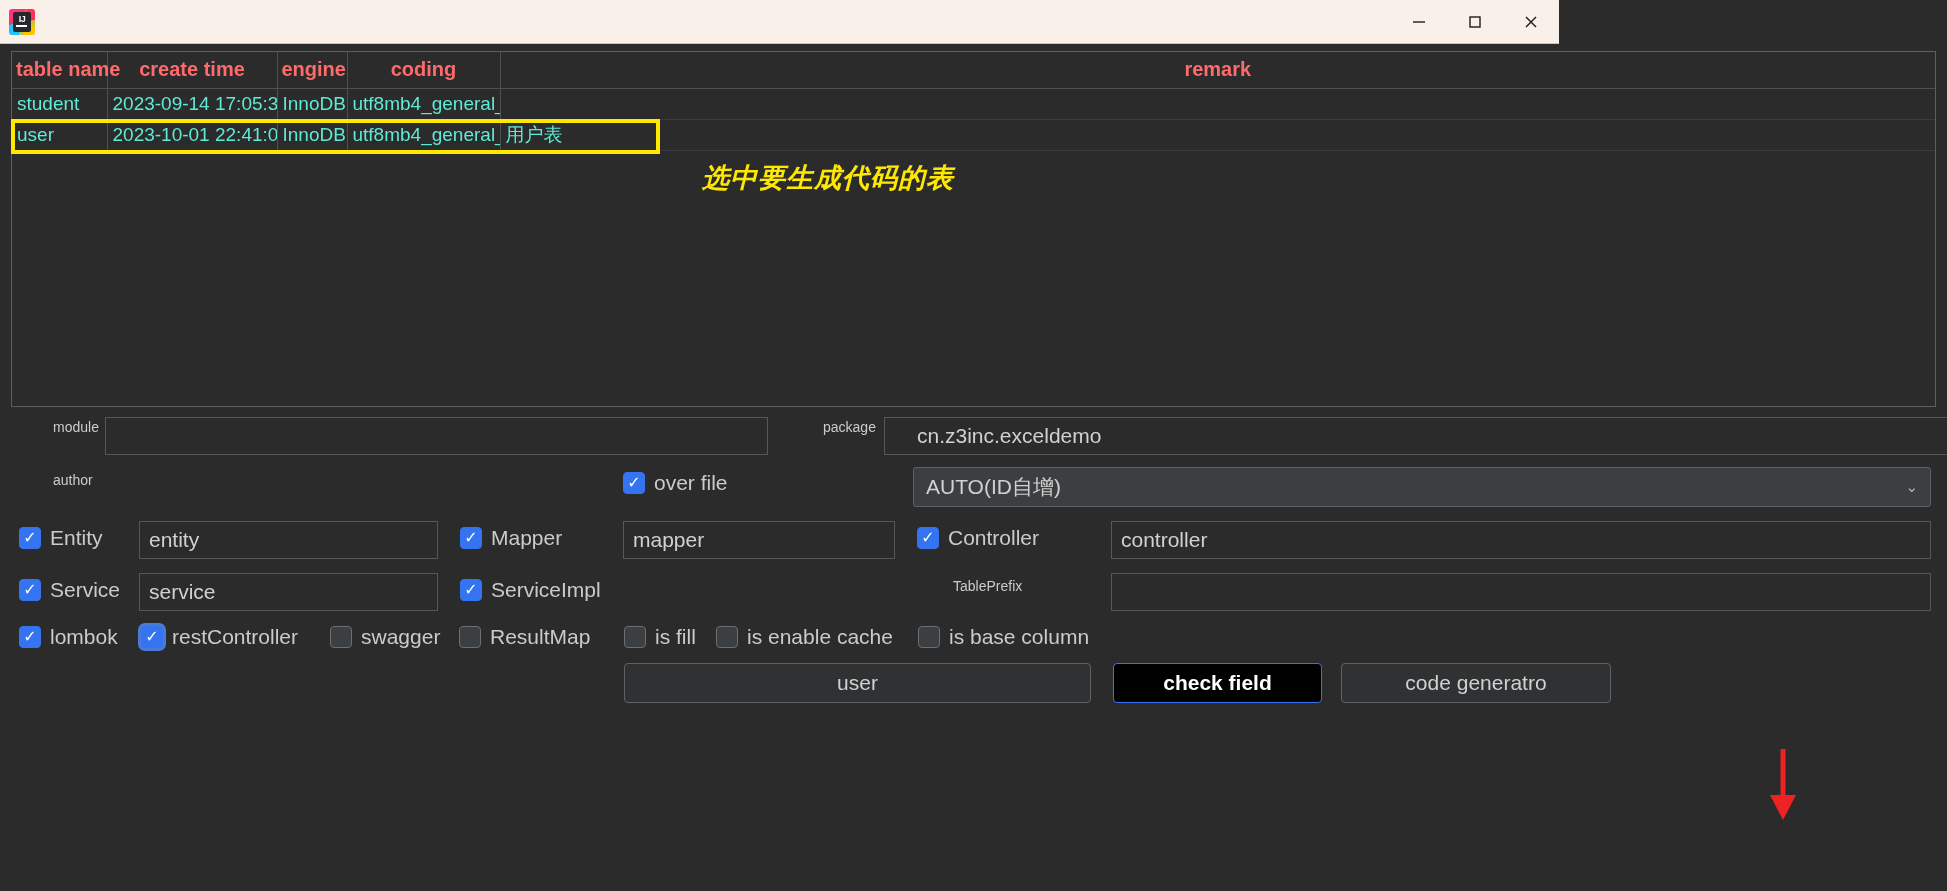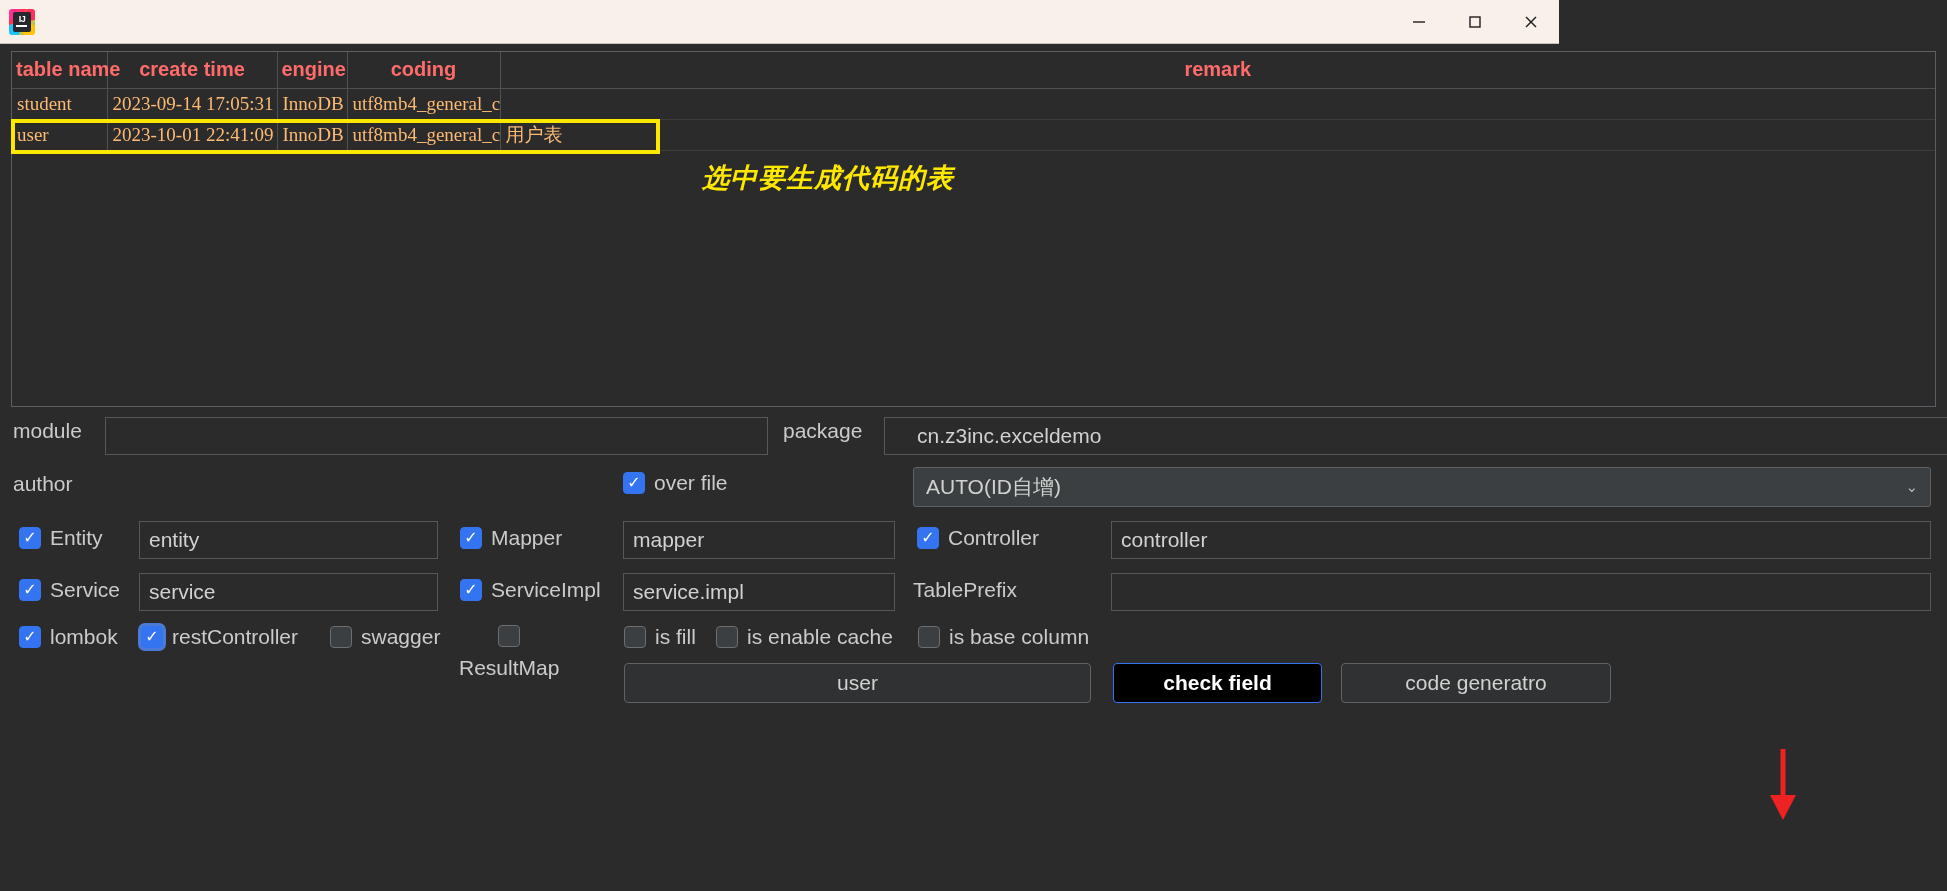--- a/index.html
+++ b/index.html
@@ -66,26 +66,26 @@
     border-right: 1px solid #4e5052;
     border-bottom: 1px solid #4e5052;
     background: #2b2b2b;
     text-align: center;
     padding: 0 4px;
     white-space: nowrap;
   }
   table.db-table th:last-child { border-right: none; }
   table.db-table td {
     height: 31px;
-    color: #fdba74;
+    color: #5eead4;
     font-size: 19px;
     border-right: 1px solid #4e5052;
     border-bottom: 1px solid #3b3d3f;
     padding: 0 5px;
-    white-space: nowrap; overflow: hidden; font-family: Liberation Serif, serif;
+    white-space: nowrap; overflow: hidden;
   }
   table.db-table td:last-child { border-right: none; }
   .col-name  { width: 95px; }
   .col-time  { width: 170px; }
   .col-engine{ width: 70px; }
   .col-coding{ width: 153px; }
   .col-remark{ width: auto; }
   td.cell-remark { color: #a9aca9; }
 
   
@@ -100,21 +100,21 @@
     font-weight: bold; font-style: italic;
     letter-spacing: 1px; white-space: nowrap;
   }
 
   
   #form {
     position: absolute; left: 0; top: 407px; width: 1947px; height: 484px;
     background: #2b2b2b;
   }
   .lbl {
-    color: #c9ccc9; font-size: 21px; white-space: nowrap;
+    color: #c9ccc9; font-size: 14px; white-space: nowrap; margin-left: 40px;
   }
   .txtbox {
     background: #2b2b2b;
     border: 1px solid #555859;
     color: #cfd2cf;
     font-size: 21px;
     padding: 0 9px;
     display: flex; align-items: center;
     height: 38px;
     white-space: nowrap; overflow: hidden;
@@ -268,38 +268,37 @@
   <div class="cbrow" style="position:absolute;left:19px;top:171px;">
     <span class="cb checked"></span>
     <span class="cblabel">Service</span>
   </div>
   <div class="txtbox" style="position:absolute;left:139px;top:166px;width:299px;">service</div>
 
   <div class="cbrow" style="position:absolute;left:460px;top:171px;">
     <span class="cb checked"></span>
     <span class="cblabel">ServiceImpl</span>
   </div>
-  <div class="txtbox" style="position:absolute;left:623px;top:166px;width:272px;">service.impl</div>
 
   <div class="lbl" style="position:absolute;left:913px;top:171px;">TablePrefix</div>
   <div class="txtbox" style="position:absolute;left:1111px;top:166px;width:820px;"></div>
 
   <div class="cbrow" style="position:absolute;left:19px;top:218px;">
     <span class="cb checked"></span>
     <span class="cblabel">lombok</span>
   </div>
   <div class="cbrow" style="position:absolute;left:141px;top:218px;">
     <span class="cb checked focused"></span>
     <span class="cblabel">restController</span>
   </div>
   <div class="cbrow" style="position:absolute;left:330px;top:218px;">
     <span class="cb"></span>
     <span class="cblabel">swagger</span>
   </div>
-  <div class="cbrow" style="position:absolute;left:459px;top:218px;flex-direction:column;">
+  <div class="cbrow" style="position:absolute;left:459px;top:218px;">
     <span class="cb"></span>
     <span class="cblabel">ResultMap</span>
   </div>
   <div class="cbrow" style="position:absolute;left:624px;top:218px;">
     <span class="cb"></span>
     <span class="cblabel">is fill</span>
   </div>
   <div class="cbrow" style="position:absolute;left:716px;top:218px;">
     <span class="cb"></span>
     <span class="cblabel">is enable cache</span>

